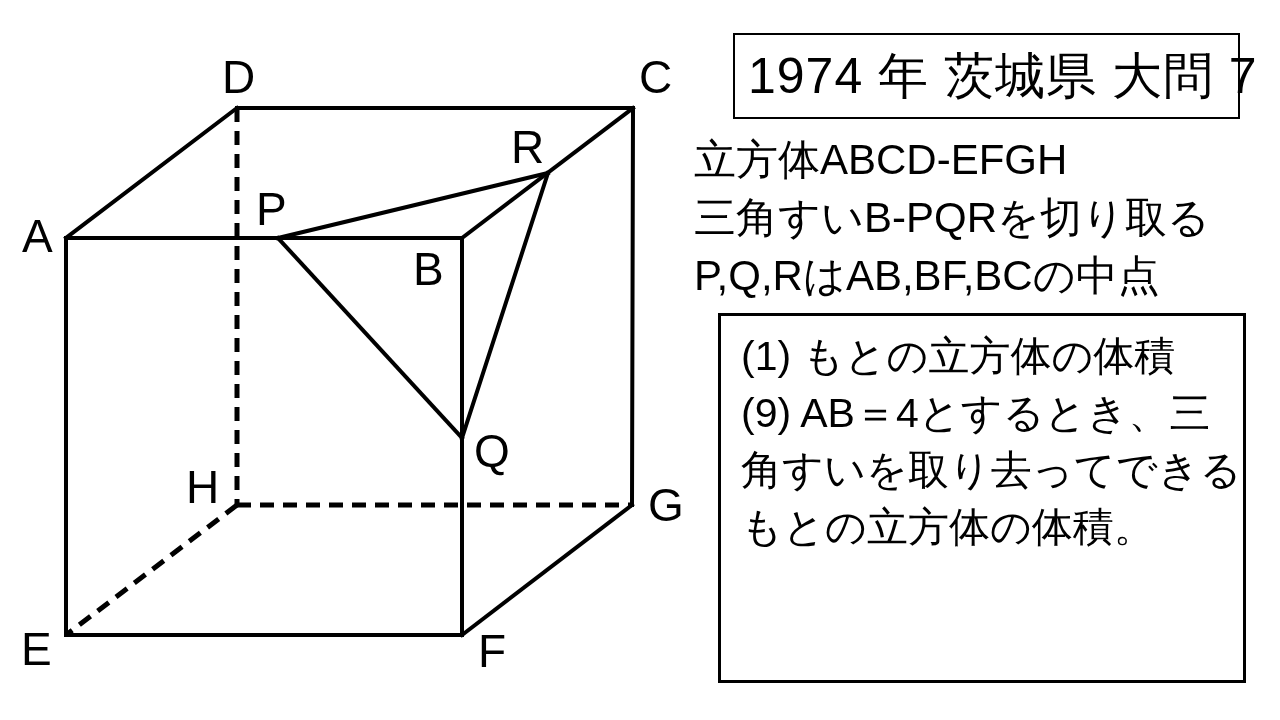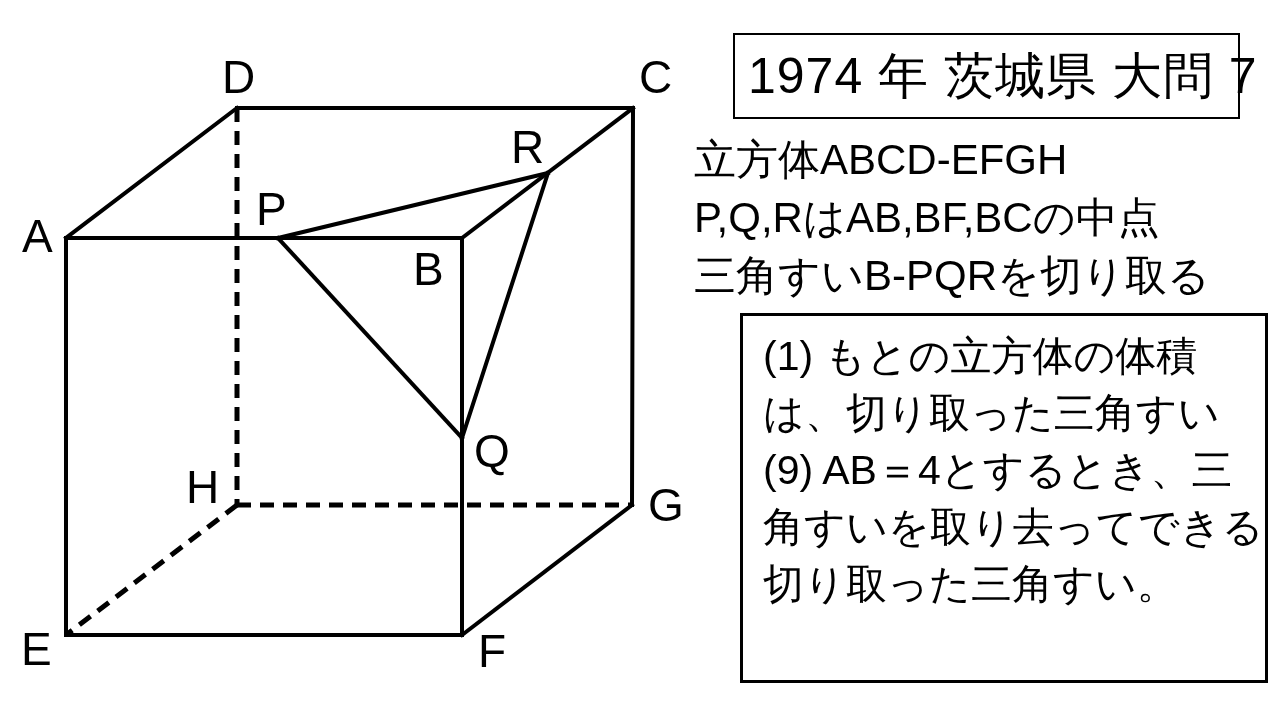--- a/index.html
+++ b/index.html
@@ -52,21 +52,21 @@
     width: 586px;
     margin-top: 31px;
   }
   .desc div {
     font-size: 42px;
     line-height: 58px;
     white-space: nowrap;
   }
   .problem-box {
     position: absolute;
-    left: 740px;
+    left: 718px;
     top: 313px;
     width: 528px;
     height: 370px;
     border: 3px solid #000000;
     box-sizing: border-box;
     padding: 12px 10px 0 20px;
   }
   .problem-box div {
     font-size: 41px;
     line-height: 57px;
@@ -116,25 +116,24 @@
   <span class="vlabel" style="left:256px; top:186px;">P</span>
   <span class="vlabel" style="left:474px; top:428px;">Q</span>
   <span class="vlabel" style="left:511px; top:124px;">R</span>
 
   <div class="title-box">
     <span>1974 年 茨城県 大問 7</span>
   </div>
 
   <div class="desc">
     <div>立方体ABCD-EFGH</div>
+    <div>三角すいB-PQRを切り取る</div>
     <div>P,Q,RはAB,BF,BCの中点</div>
-    <div>三角すいB-PQRを切り取る</div>
   </div>
 
   <div class="problem-box">
     <div>(1) もとの立方体の体積</div>
-    <div>は、切り取った三角すい</div>
     <div>(9) AB＝4とするとき、三</div>
     <div>角すいを取り去ってできる</div>
-    <div>切り取った三角すい。</div>
+    <div>もとの立方体の体積。</div>
   </div>
 
 </div>
 
 </body></html>

